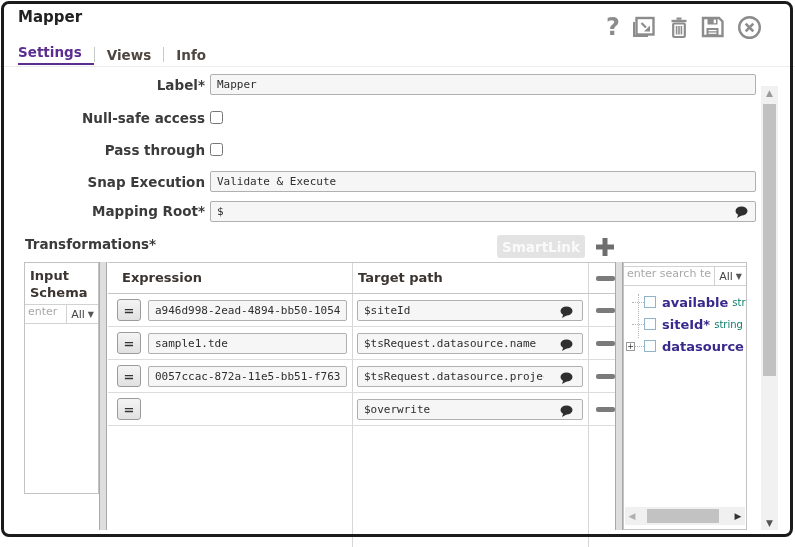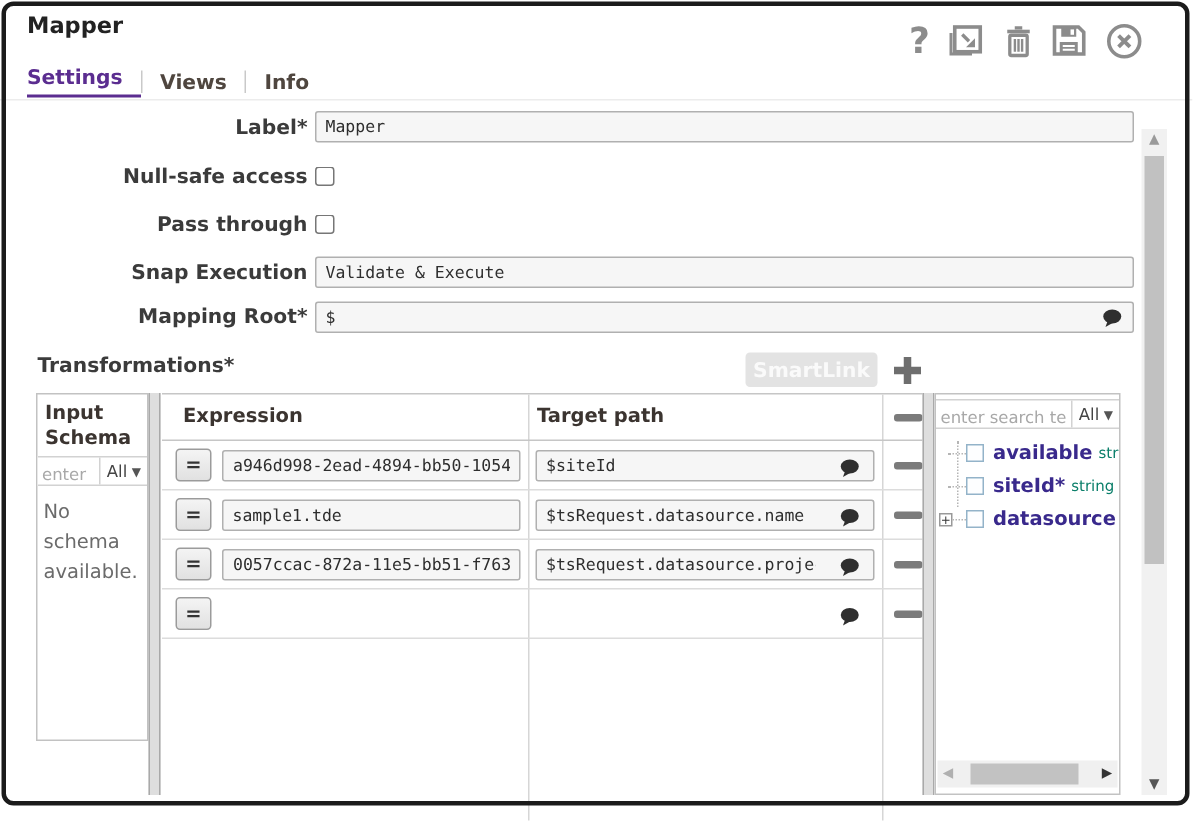--- a/index.html
+++ b/index.html
@@ -30,21 +30,21 @@
 
   
   .tr-title { left:25px; top:236px; font-size:13.5px; font-weight:bold; color:#3b3b3b; }
   .smartlink { left:497px; top:235px; width:88px; height:23px; background:#e3e3e3; border:none; border-radius:3px; color:#fafafa; font-weight:bold; font-size:13.5px; font-family:inherit; cursor:default; }
   .plus-btn { left:593px; top:235px; width:24px; height:24px; cursor:pointer; }
 
   
   .panel { border:1px solid #c2c2c2; background:#fff; overflow:hidden; }
   .in-schema { left:24px; top:262px; width:75px; height:232px; }
   .panel-h { font-size:13px; font-weight:bold; color:#3b3430; padding:4px 5px 0 5px; line-height:17px; }
-  .search-row { display:flex; align-items:flex-end; border-top:1px solid #d2d2d2; border-bottom:1px solid #d2d2d2; height:20px; margin-top:3px; background:#fff; }
+  .search-row { display:flex; align-items:flex-start; border-top:1px solid #d2d2d2; border-bottom:1px solid #d2d2d2; height:20px; margin-top:3px; background:#fff; }
   .search-in { border:none; outline:none; font-size:11px; color:#555; min-width:0; flex:1; padding:0 3px; font-family:inherit; background:transparent; }
   .search-in::placeholder { color:#a8a8a8; }
   .all-dd { display:flex; align-items:center; gap:3px; font-size:11px; color:#444; border-left:1px solid #d2d2d2; padding:0 4px; height:100%; cursor:pointer; white-space:nowrap; }
   .dd-caret { font-size:8px; color:#555; }
   .empty-txt { font-size:13px; color:#6b6b6b; padding:8px 4px; line-height:20px; }
 
   .splitter { top:262px; width:8px; height:268px; background:#dedede; border-left:1px solid #a9a9a9; border-right:1px solid #a9a9a9; cursor:col-resize; }
 
   
   .tx-table { left:108px; top:262px; width:507px; height:296px; border-top:1px solid #c6c6c6; border-bottom:1px solid #c6c6c6; background:#fff; }
@@ -174,21 +174,20 @@
     <div>Input</div>
     <div>Schema</div>
   </div>
   <div class="search-row">
     <input class="search-in" placeholder="enter" style="">
     <span class="all-dd">
       <span>All</span>
         <span class="dd-caret">▼</span>
     </span>
   </div>
-  <div class="empty-txt">No schema available.</div>
 </div>
 
 <div class="abs splitter" style="left:99px;"></div>
 
 <div class="abs tx-table">
   <div class="vline" style="left:244px;"></div>
   <div class="vline" style="left:480px;"></div>
   <div class="tx-head">
     <div class="col-h" style="left:14px;">Expression</div>
     <div class="col-h" style="left:250px;">Target path</div>
@@ -231,20 +230,21 @@
           <ellipse cx="6.5" cy="5" rx="6" ry="4.6" fill="#2f2f2f"></ellipse>
           <path d="M3.4 8 L2 12 L7 9.2 Z" fill="#2f2f2f"></path>
         </svg></span>
     <span class="minus-btn">
         <span class="minus-bar"></span>
       </span>
   </div>
 
   <div class="tx-row" style="top:130px;">
     <button class="eq-btn">=</button>
+    <input class="row-in tgt-in" value="$overwrite" style="">
     <span class="row-bubble"><svg width="13" height="13" viewBox="0 0 13 13">
           <ellipse cx="6.5" cy="5" rx="6" ry="4.6" fill="#2f2f2f"></ellipse>
           <path d="M3.4 8 L2 12 L7 9.2 Z" fill="#2f2f2f"></path>
         </svg></span>
     <span class="minus-btn">
         <span class="minus-bar"></span>
       </span>
   </div>
 </div>
 

